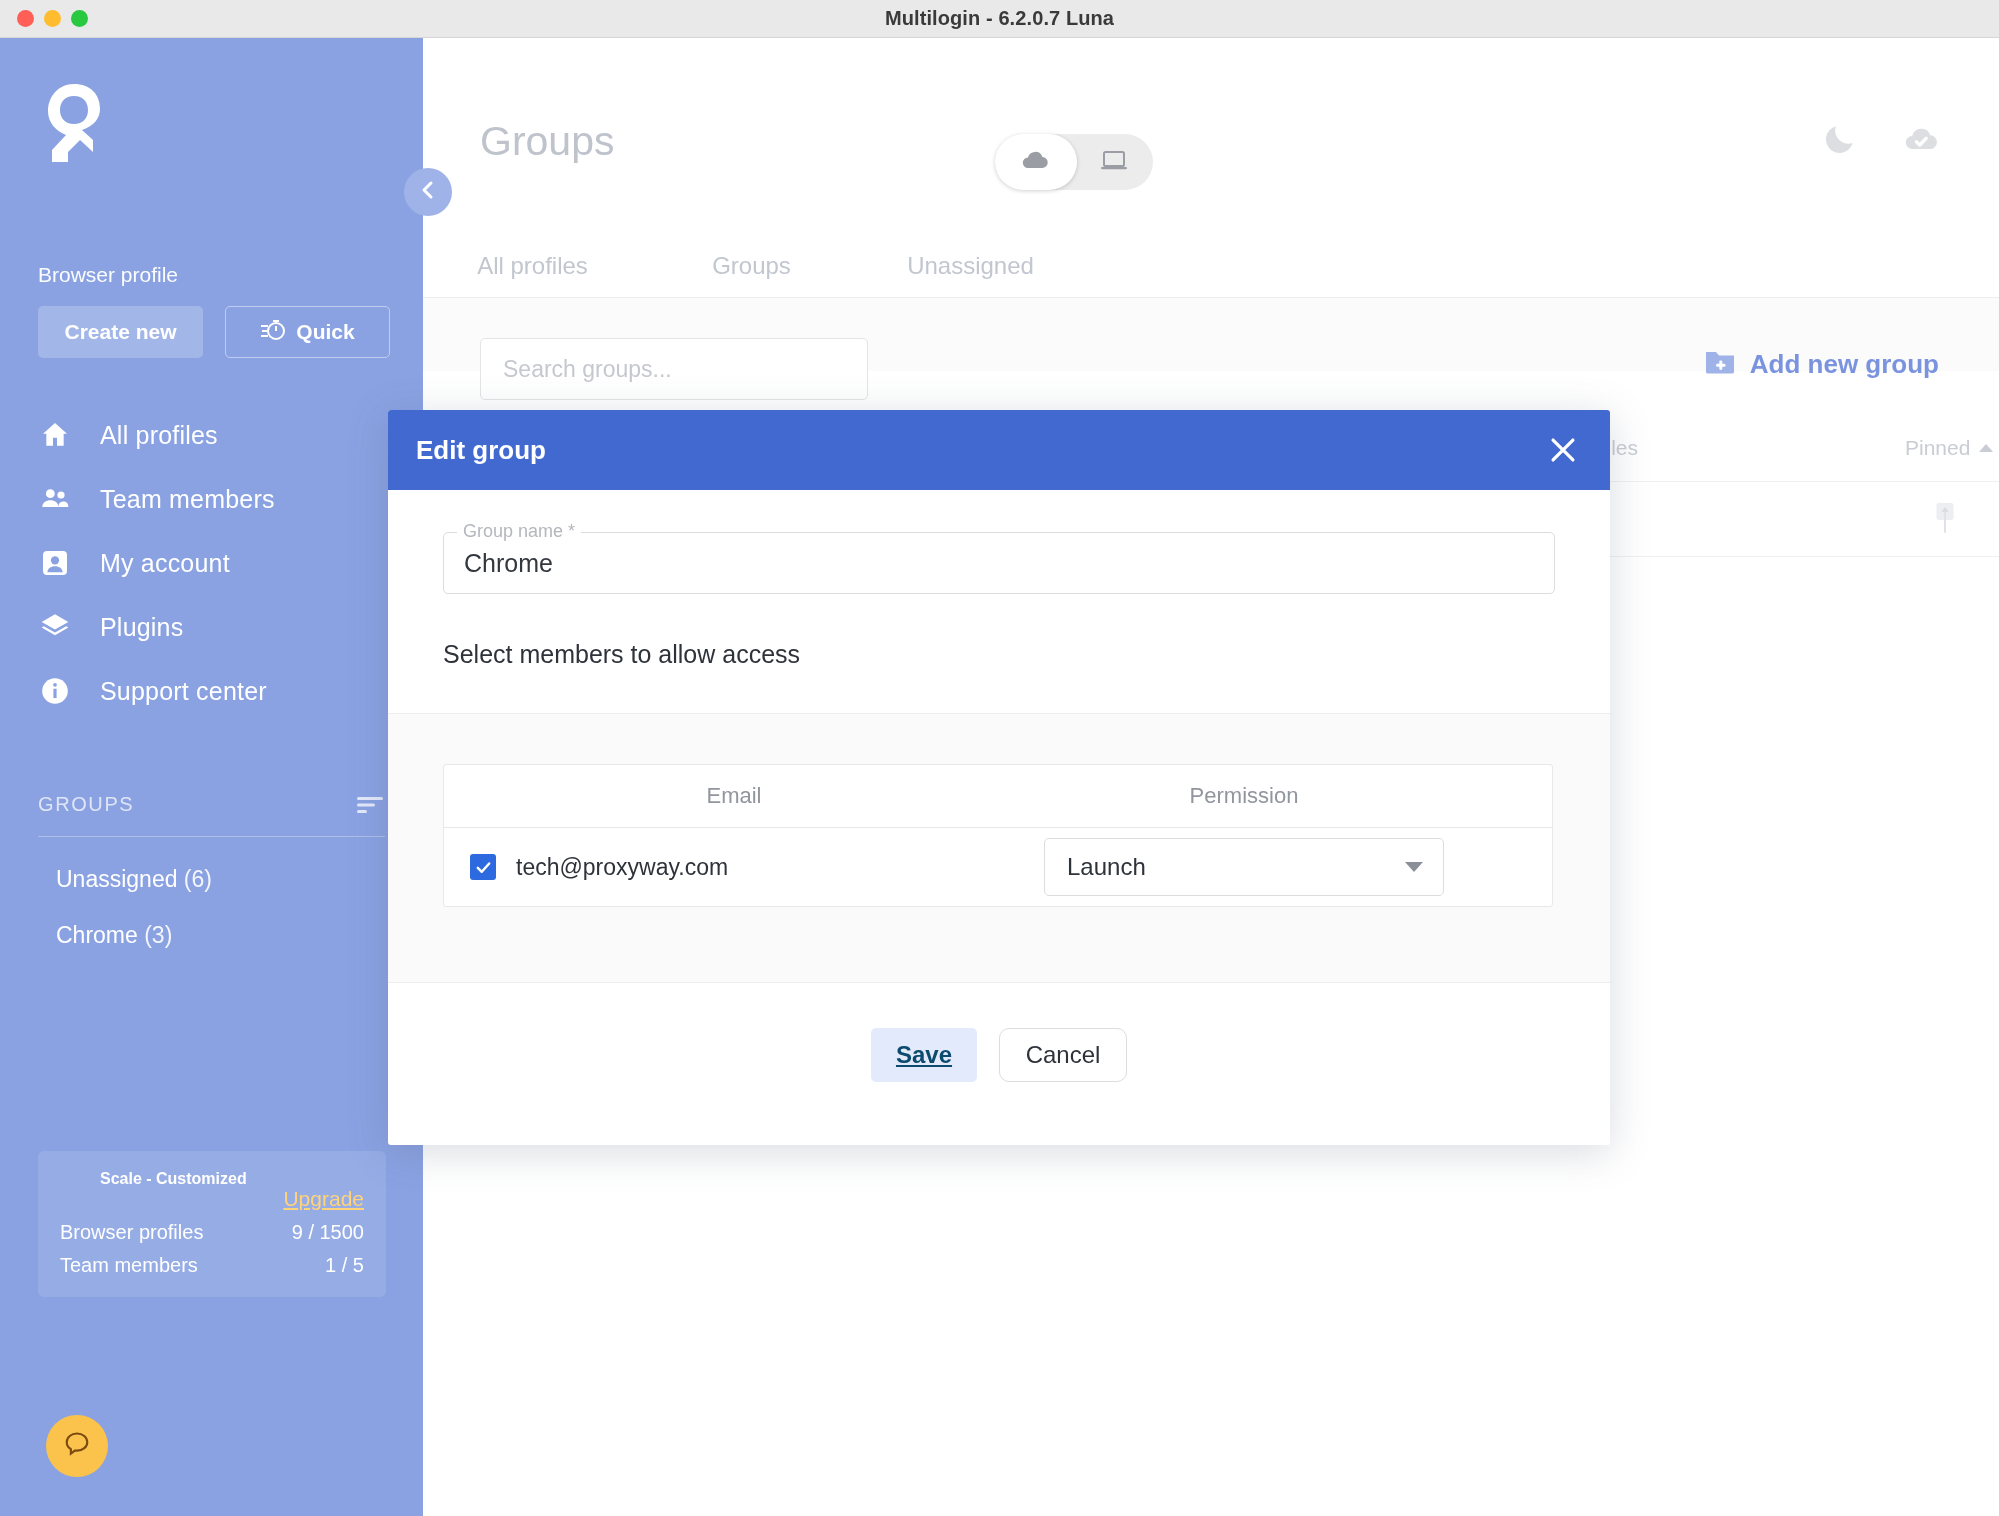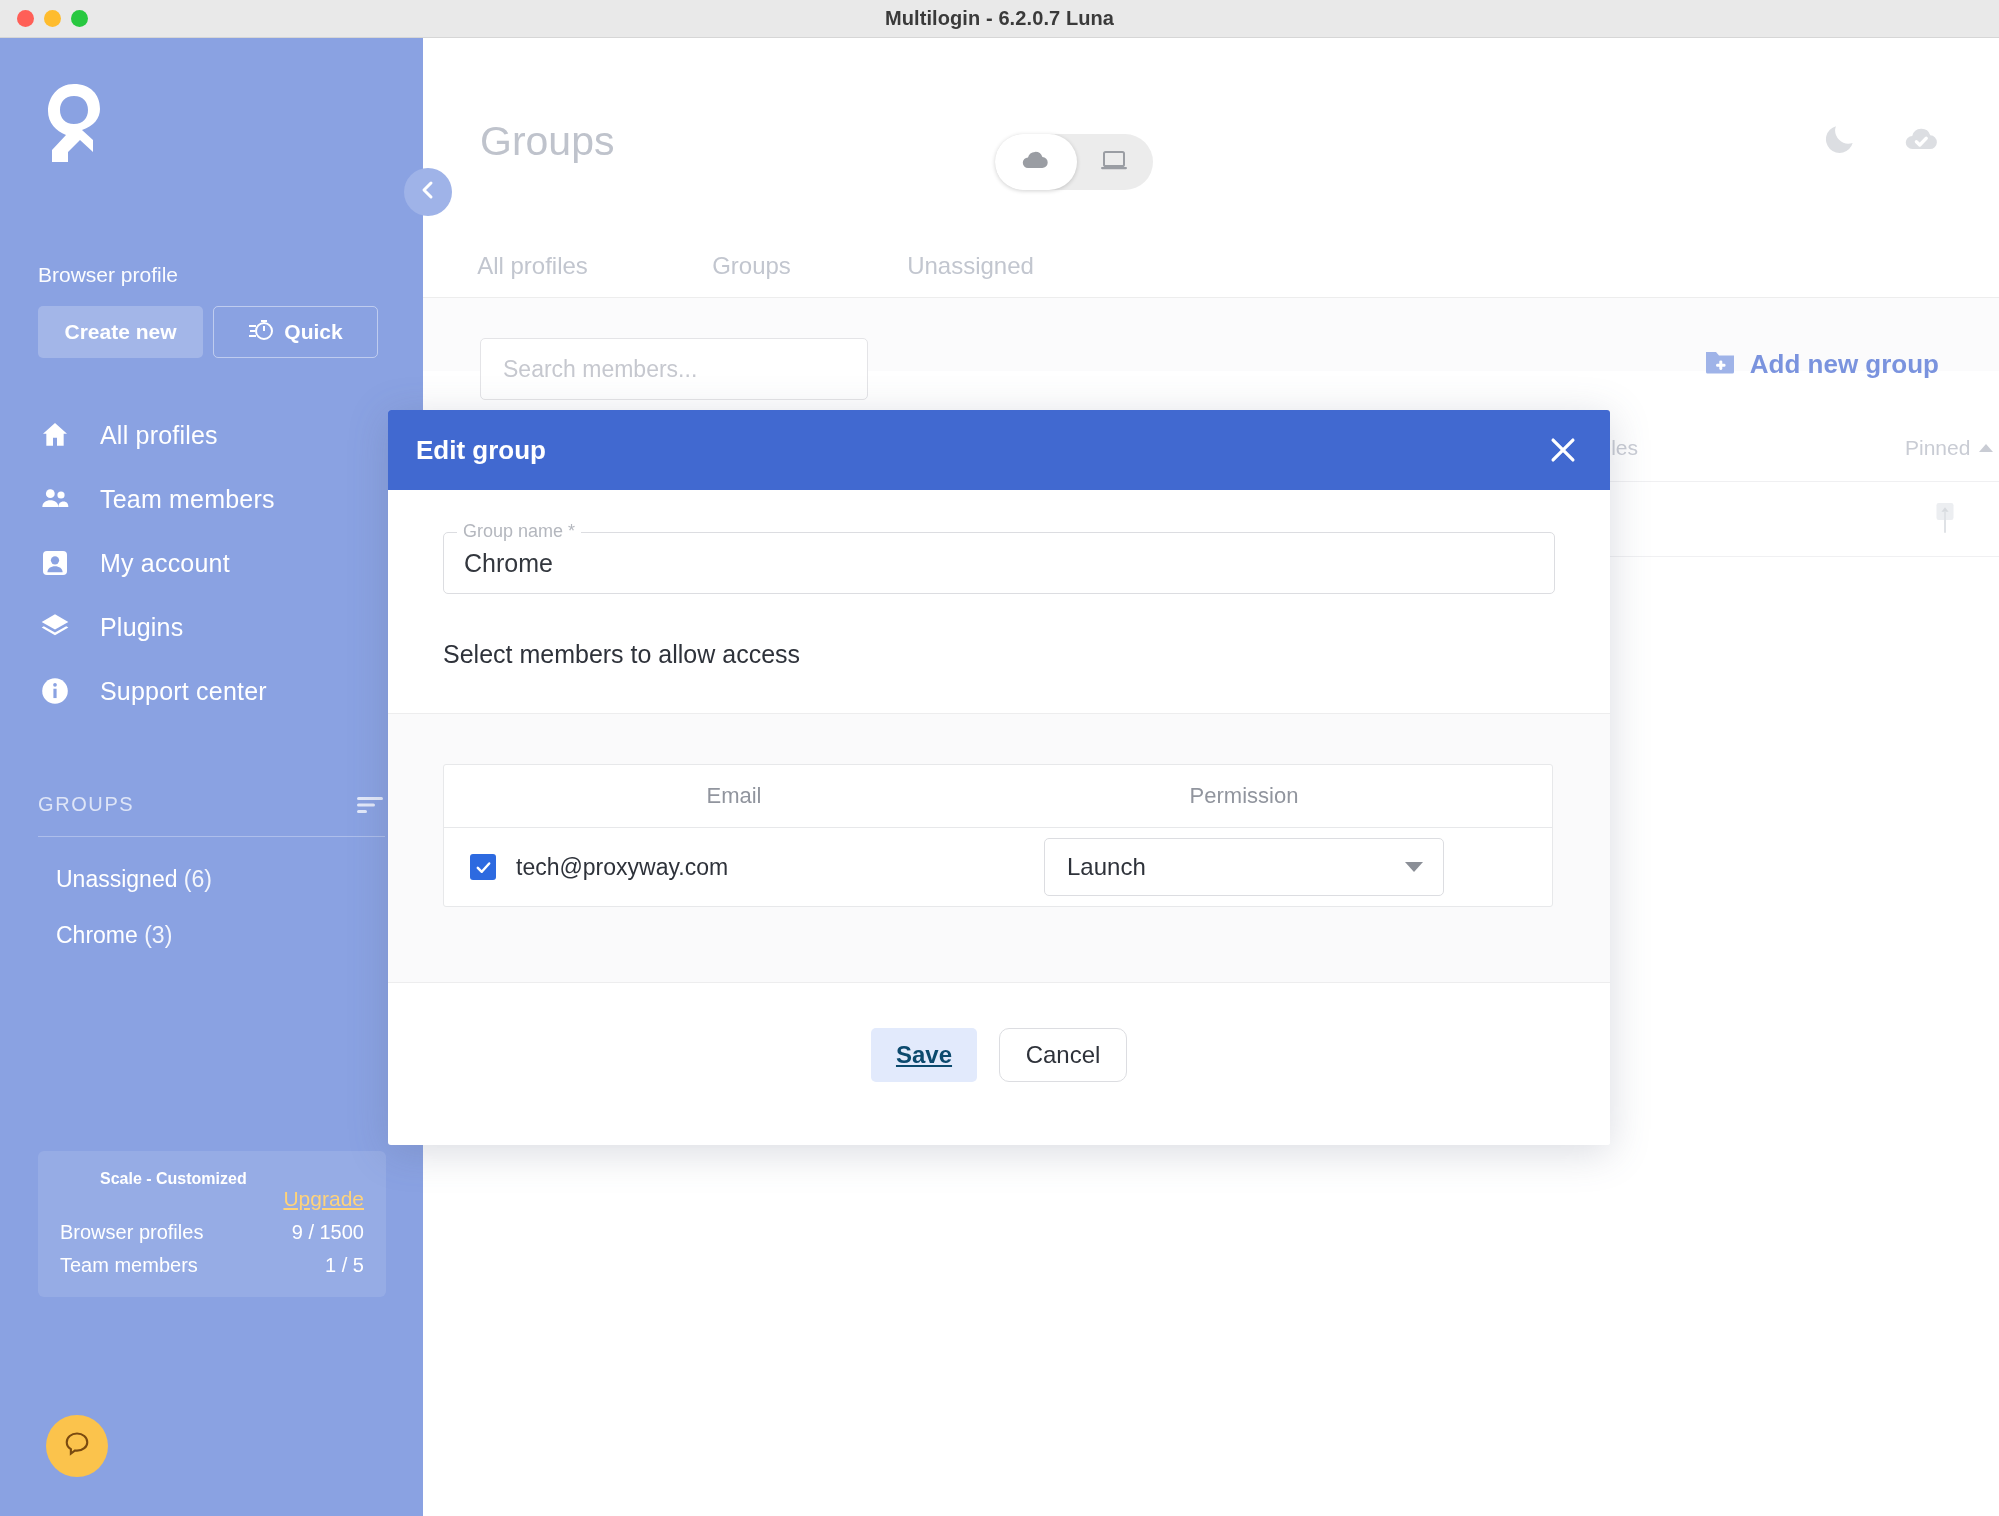--- a/index.html
+++ b/index.html
@@ -39,21 +39,21 @@
   .logo {
     position: absolute; left: 38px; top: 40px;
     width: 88px; height: 88px;
   }
   .browser-profile-label {
     position: absolute; left: 38px; top: 225px;
     font-size: 21px; color: #ffffff; opacity: 0.97;
   }
   .btn-row {
     position: absolute; left: 38px; top: 268px;
-    display: flex; gap: 10px;
+    display: flex; gap: 22px;
   }
   .btn-create {
     width: 165px; height: 52px;
     background: rgba(255,255,255,0.22);
     border-radius: 5px;
     display: flex; align-items: center; justify-content: center;
     font-size: 21px; font-weight: bold; color: #fff;
     cursor: pointer;
   }
   .btn-quick {
@@ -541,21 +541,21 @@
 
   <div class="tabs">
     <div class="tab">All profiles</div>
     <div class="tab active">Groups</div>
     <div class="tab">Unassigned</div>
   </div>
   <div class="tabs-underline"></div>
 
   <div class="toolbar-zone"></div>
 
-  <div class="search-box">Search members...</div>
+  <div class="search-box">Search groups...</div>
 
   <div class="add-group-btn">
     <span>
       <svg width="32" height="28" viewBox="0 0 32 28">
         <path d="M2 4 h10 l3 3.4 h15 v16.6 a1.6 1.6 0 0 1 -1.6 1.6 H3.6 A1.6 1.6 0 0 1 2 24 Z" fill="#9fb3e8"></path>
         <rect x="15.3" y="12.5" width="3" height="9.4" rx="1.3" fill="#fff"></rect>
         <rect x="12.1" y="15.7" width="9.4" height="3" rx="1.3" fill="#fff"></rect>
       </svg>
     </span>
     <span class="add-group-label">Add new group</span>

